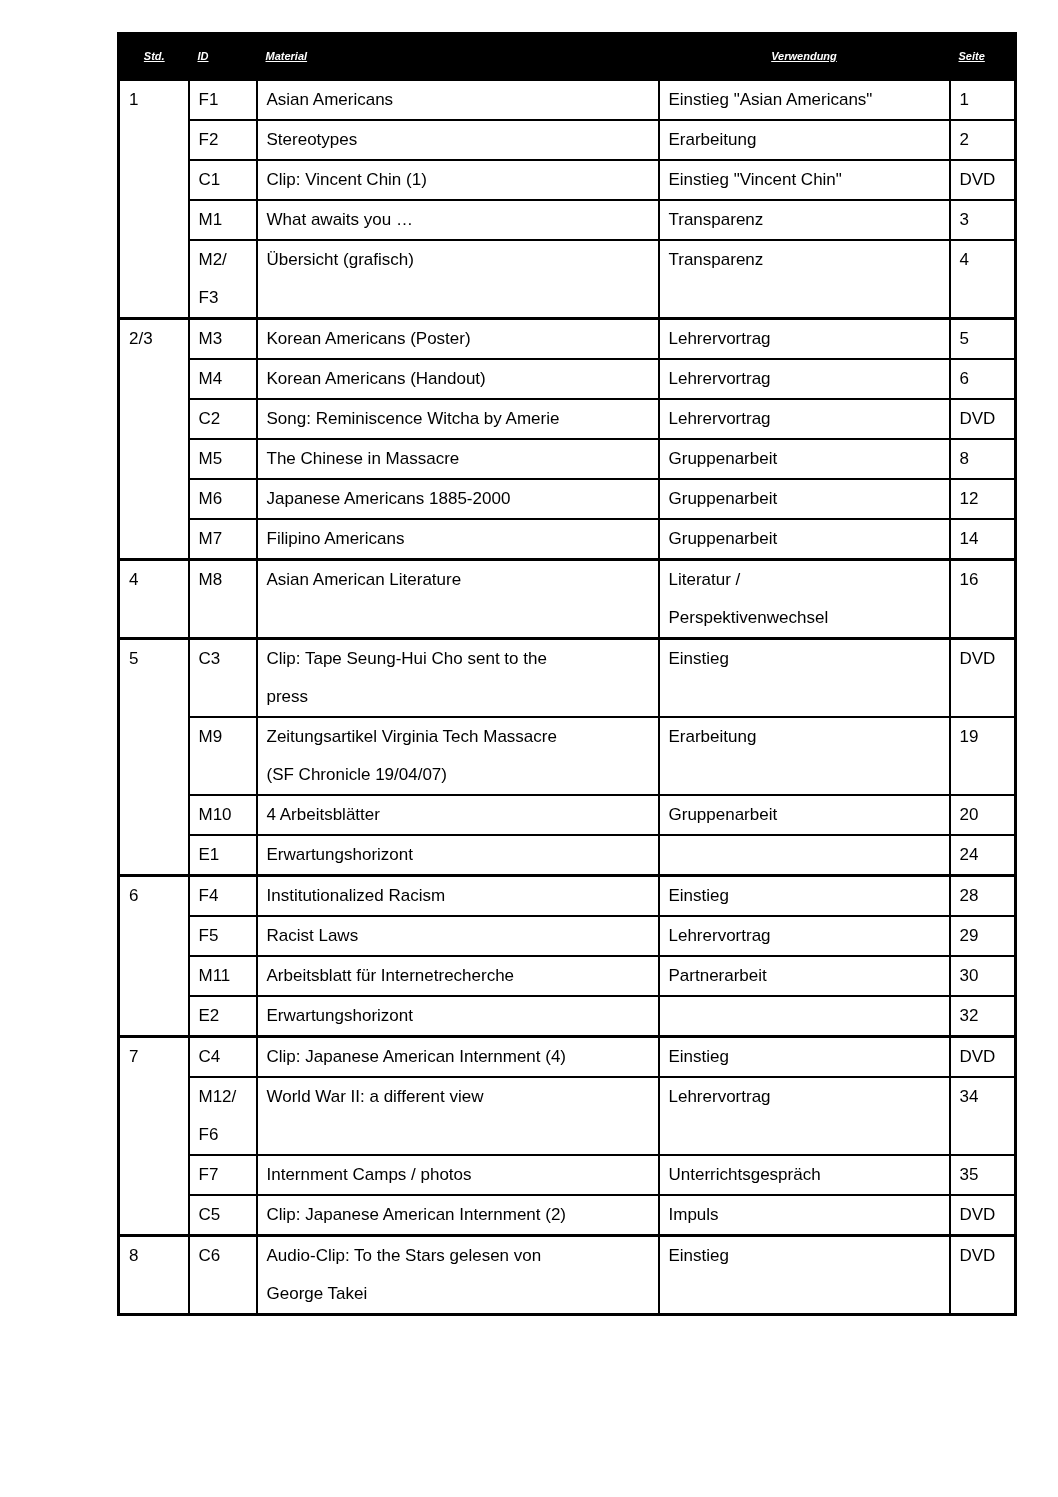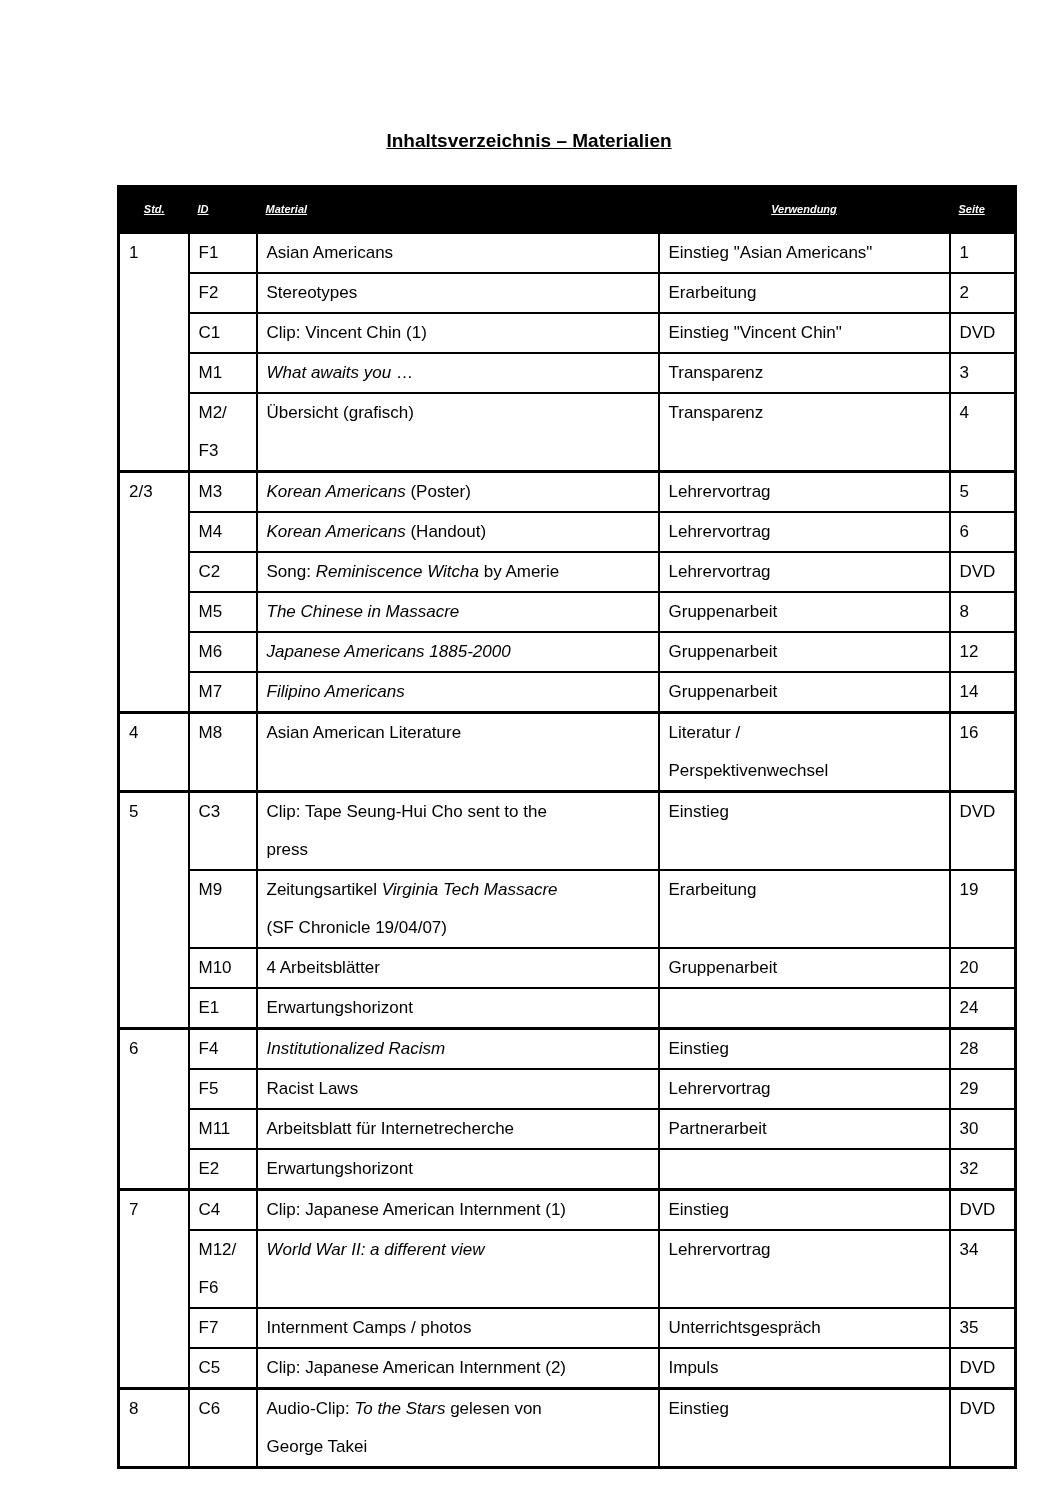--- a/index.html
+++ b/index.html
@@ -52,27 +52,26 @@
     vertical-align: top;
     padding: 0 9px;
     font-size: 17px;
     line-height: 38px;
     text-align: left;
     overflow: hidden;
   }
   table.toc tr.group-start td { border-top: 3px solid #000; }
   td.std-cell, td.id-cell, td.verwendung-cell { white-space: pre-line; }
   .mat-line { line-height: 38px; white-space: nowrap; }
-  .it { font-style: italic; }
+  .it { }
 </style>
 </head>
 <body>
 
 <div class="page">
-  <div class="title">Inhaltsverzeichnis – Materialien</div>
 
   <table class="toc">
     <colgroup>
       <col style="width:70px">
       <col style="width:68px">
       <col style="width:402px">
       <col style="width:291px">
       <col style="width:66px">
     </colgroup>
     <thead>
@@ -251,21 +250,21 @@
           <td class="material-cell">
             <div class="mat-line"><span>Erwartungshorizont</span></div>
           </td>
           <td class="verwendung-cell"></td>
           <td class="seite-cell">32</td>
         </tr>
         <tr class="group-start">
           <td class="std-cell" rowspan="4">7</td>
           <td class="id-cell">C4</td>
           <td class="material-cell">
-            <div class="mat-line"><span>Clip: Japanese American Internment (1)</span></div>
+            <div class="mat-line"><span>Clip: Japanese American Internment (4)</span></div>
           </td>
           <td class="verwendung-cell">Einstieg</td>
           <td class="seite-cell">DVD</td>
         </tr>
         <tr>
           <td class="id-cell">M12/
 F6</td>
           <td class="material-cell">
             <div class="mat-line"><span class="it">World War II: a different view</span></div>
           </td>

